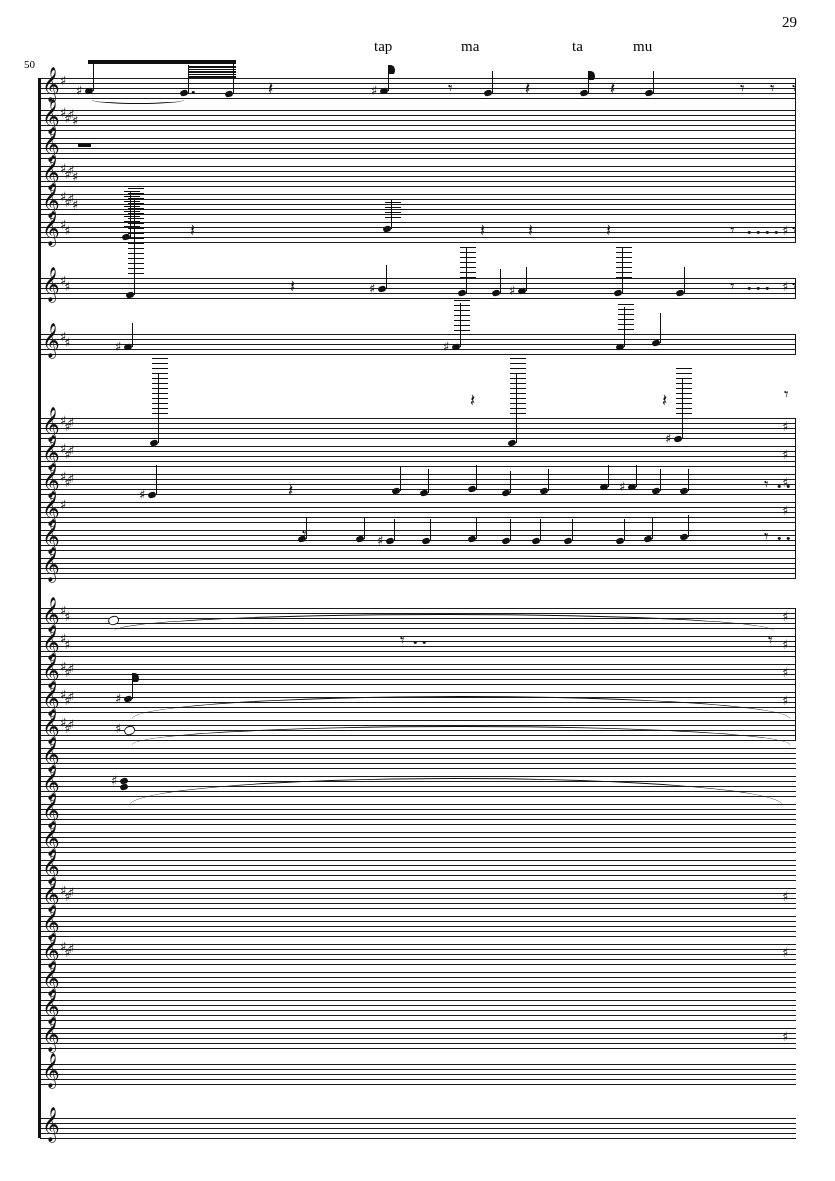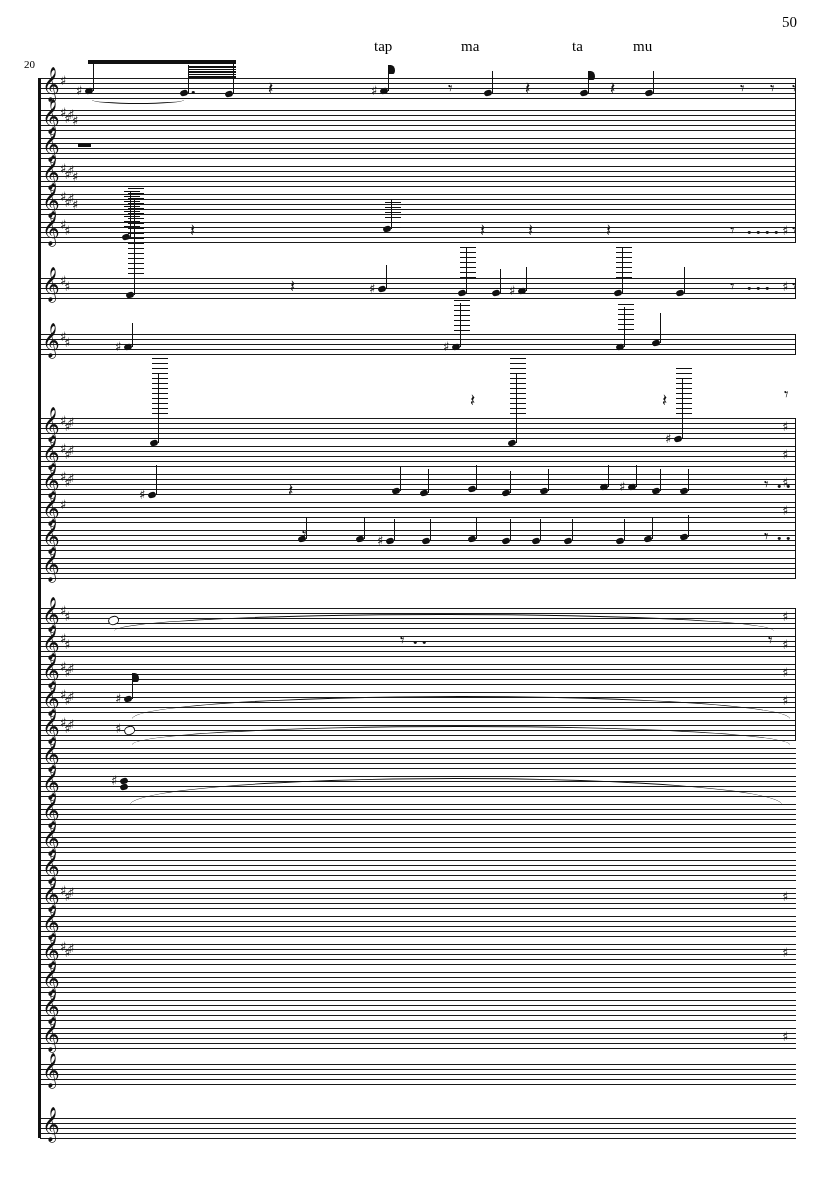--- a/index.html
+++ b/index.html
@@ -143,22 +143,22 @@
     letter-spacing: 2.5px;
     font-family: "DejaVu Sans", sans-serif;
     color: #111;
   }
 </style>
 </head>
 <body>
 
 <div id="page">
 
-  <div class="page-number">50</div>
-  <div class="measure-number">20</div>
+  <div class="page-number">29</div>
+  <div class="measure-number">50</div>
 
   <div class="lyric" style="left:374px; top:38px;">tap</div>
   <div class="lyric" style="left:461px; top:38px;">ma</div>
   <div class="lyric" style="left:572px; top:38px;">ta</div>
   <div class="lyric" style="left:633px; top:38px;">mu</div>
 
   <div class="system" id="sys" style="top:78px; width:756px; height:1080px;">
       <div class="staff" style="top: 0px; width: 756px; height: 20px;">
         <div class="line" style="top: 0px; width: 756px;"></div>
         <div class="line" style="top: 5px; width: 756px;"></div>

